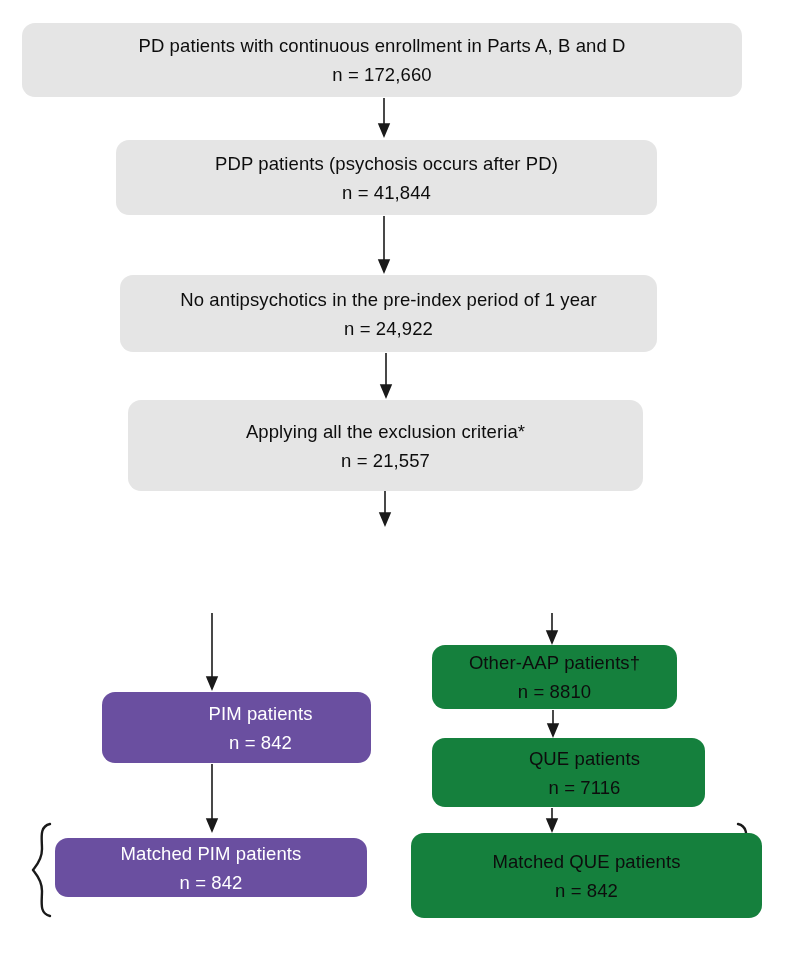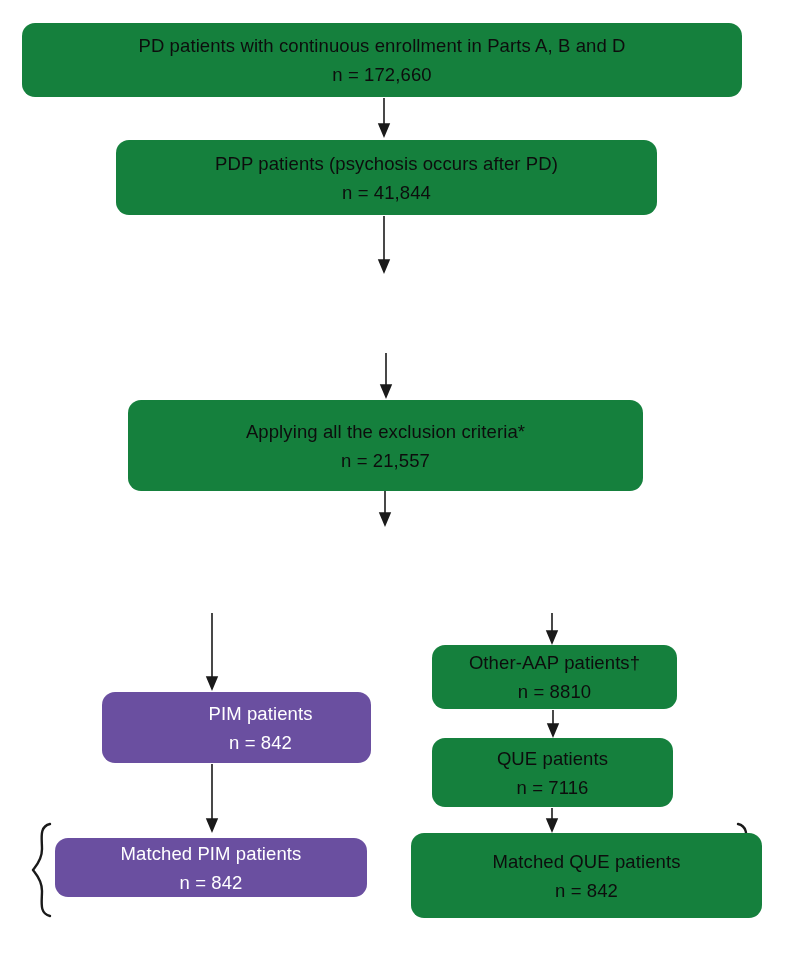--- a/index.html
+++ b/index.html
@@ -14,32 +14,32 @@
   .node{
     position:absolute;
     display:flex;flex-direction:column;
     align-items:center;justify-content:center;
     text-align:center;
     border-radius:13px;
     font-size:18.5px;line-height:29px;
     color:#0d0d0d;
     letter-spacing:0.1px;
   }
-  .node.gray{background:#15803d;}
+  .node.gray{background:#e5e5e5;}
   .node.purple{background:#6a4fa0;color:#ffffff;}
   .node.green{background:#15803d;}
   
   .n-enrollment      {left:22px;  top:23px;  width:720px; height:74px;}
   .n-pdp             {left:116px; top:140px; width:541px; height:75px;}
   .n-noanti          {left:120px; top:275px; width:537px; height:77px;}
   .n-exclusion       {left:128px; top:400px; width:515px; height:91px;}
   .n-monotherapy     {left:130px; top:528px; width:513px; height:84px;}
   .n-otheraap        {left:432px; top:645px; width:245px; height:64px;}
   .n-pim             {left:102px; top:692px; width:221px; height:71px;padding-left:48px;}
-  .n-que             {left:432px; top:738px; width:241px; height:69px;}
+  .n-que             {left:432px; top:738px; width:241px; height:69px;padding-left:32px;}
   .n-matchedpim      {left:55px;  top:838px; width:312px; height:59px;}
   .n-matchedque      {left:379px; top:833px; width:351px; height:85px;margin-left:32px;}
 </style>
 </head>
 <body>
 
 <div id="stage">
 
   <svg id="connectors" viewBox="0 0 805 963" xmlns="http://www.w3.org/2000/svg" aria-hidden="true">
     <g stroke="#1a1a1a" stroke-width="1.6" fill="#1a1a1a">
@@ -89,20 +89,24 @@
   <div class="node gray n-enrollment">
     <span>PD patients with continuous enrollment in Parts A, B and D</span>
     <span>n = 172,660</span>
   </div>
 
   <div class="node gray n-pdp">
     <span>PDP patients (psychosis occurs after PD)</span>
     <span>n = 41,844</span>
   </div>
 
+  <div class="node gray n-noanti">
+    <span>No antipsychotics in the pre-index period of 1 year</span>
+    <span>n = 24,922</span>
+  </div>
 
   <div class="node gray n-exclusion">
     <span>Applying all the exclusion criteria*</span>
     <span>n = 21,557</span>
   </div>
 
 
   <div class="node green n-otheraap">
     <span>Other-AAP patients†</span>
     <span>n = 8810</span>

